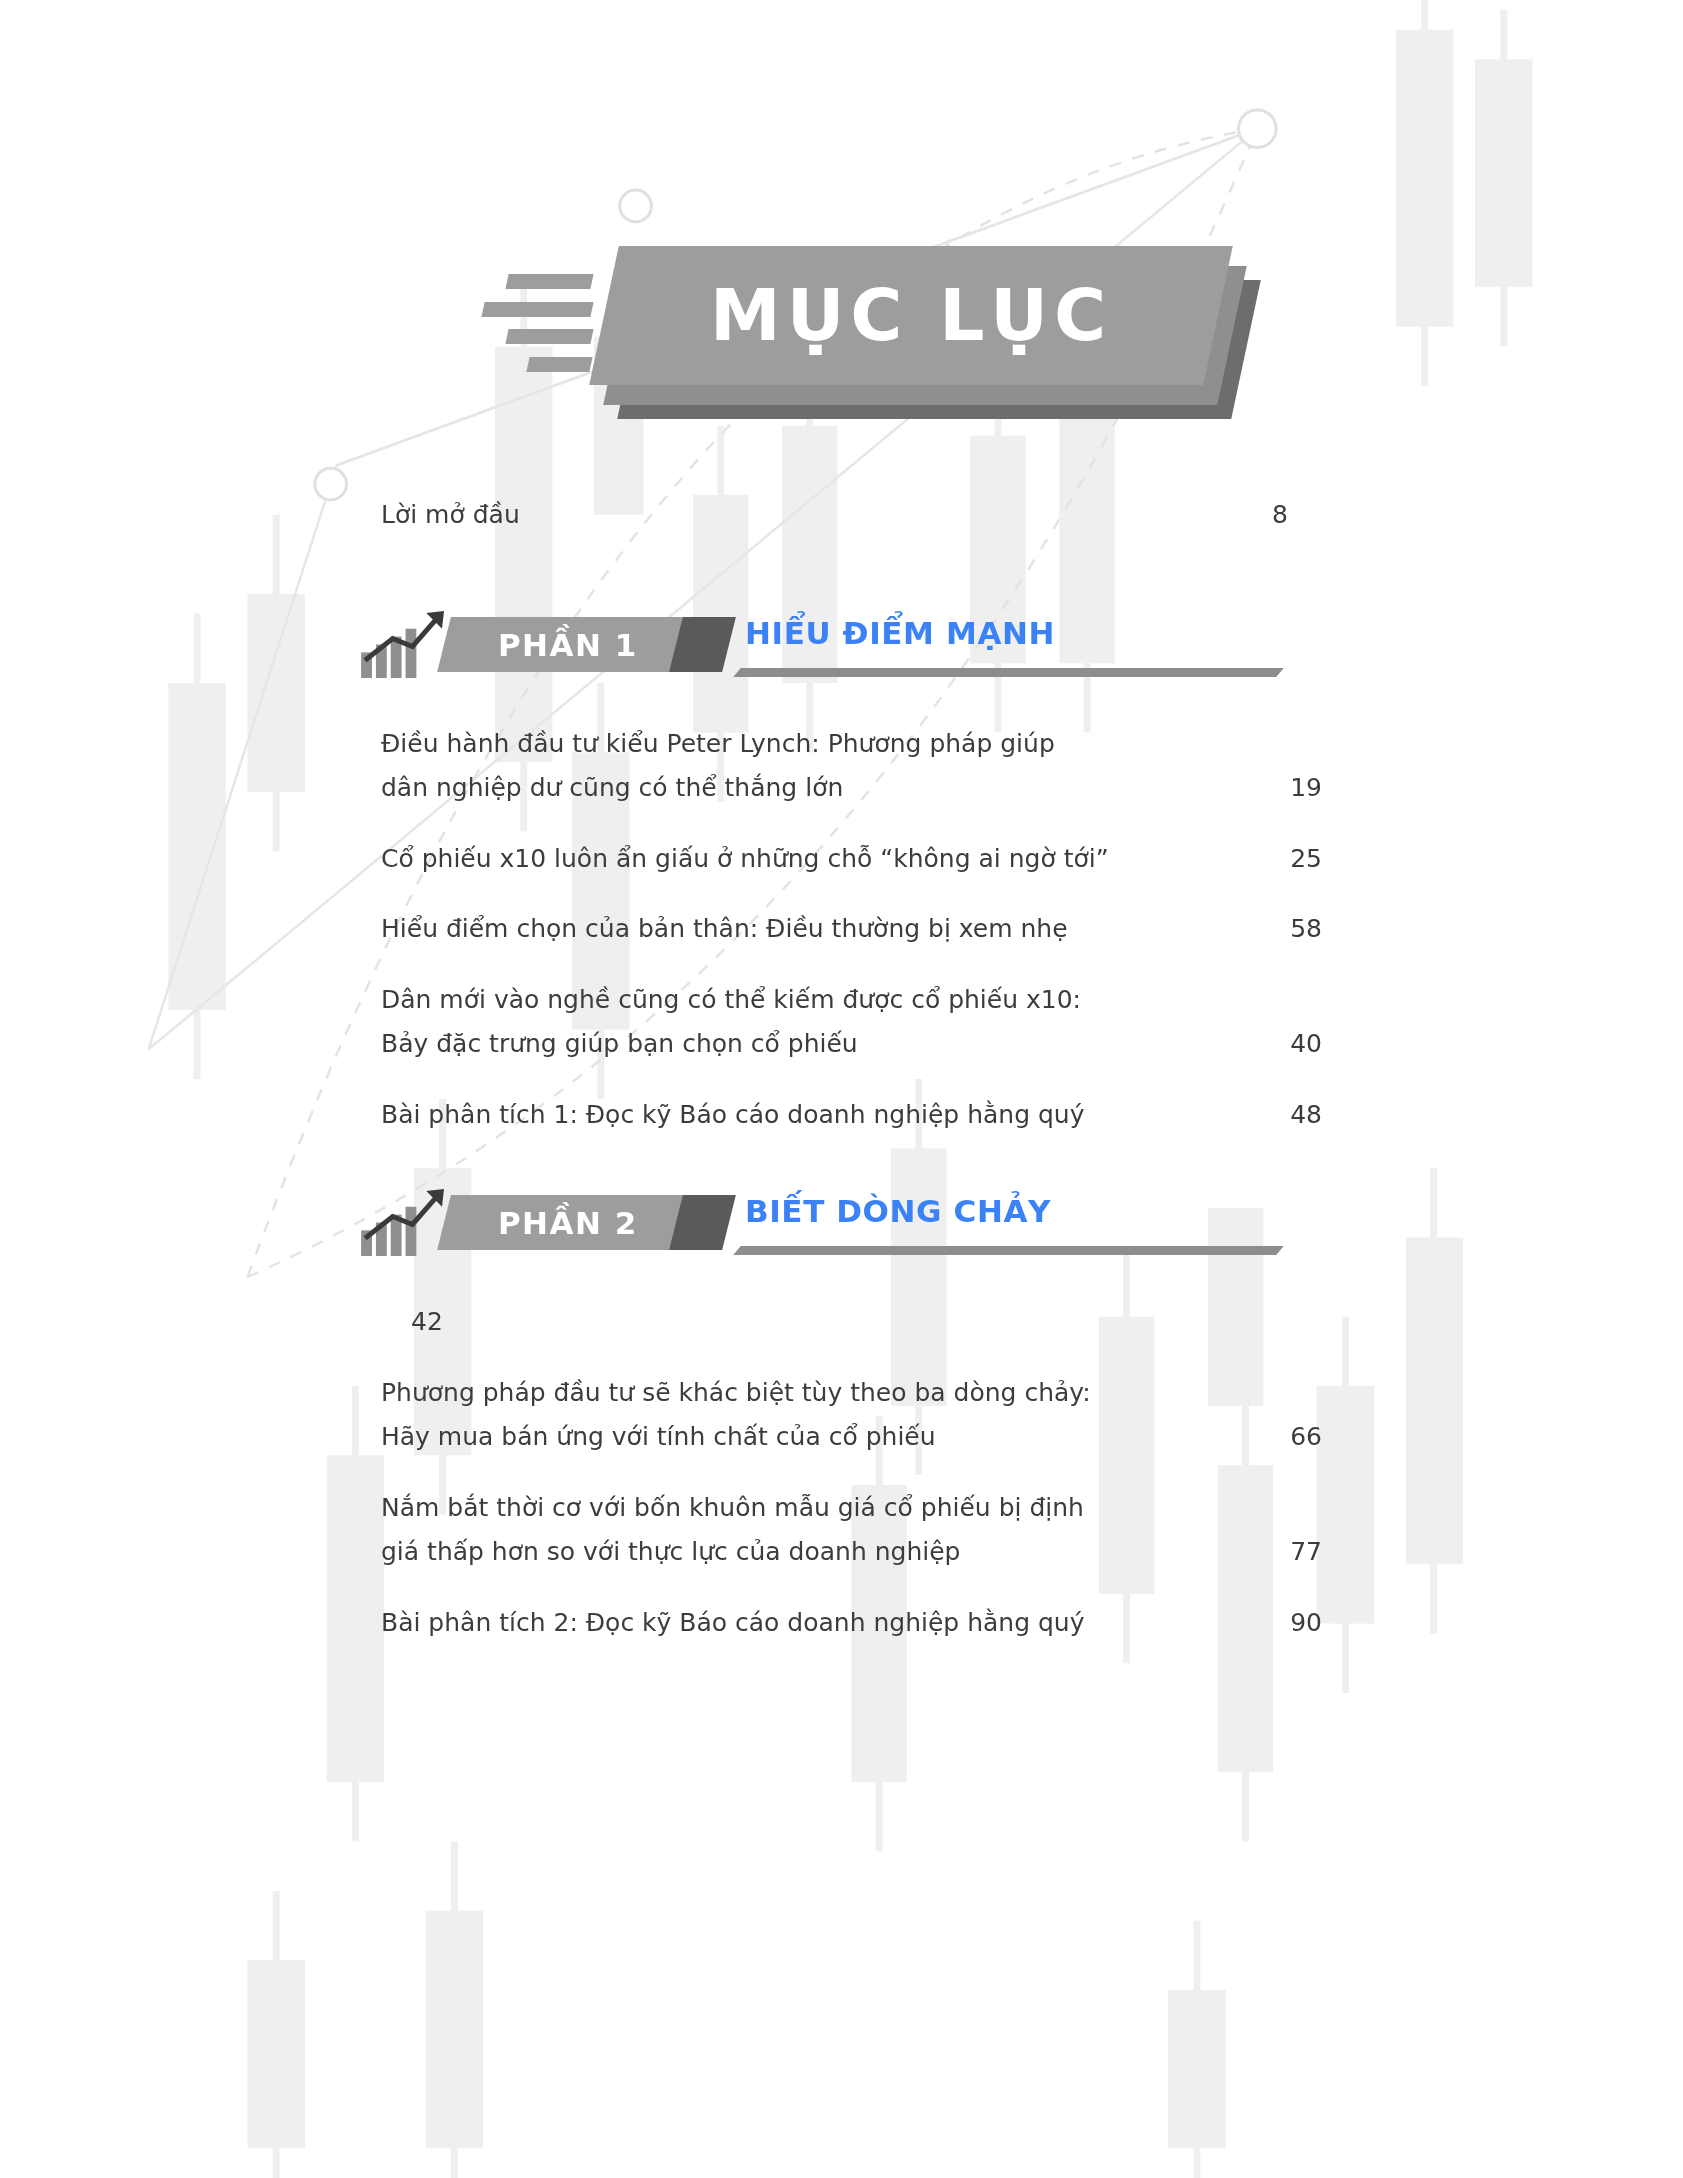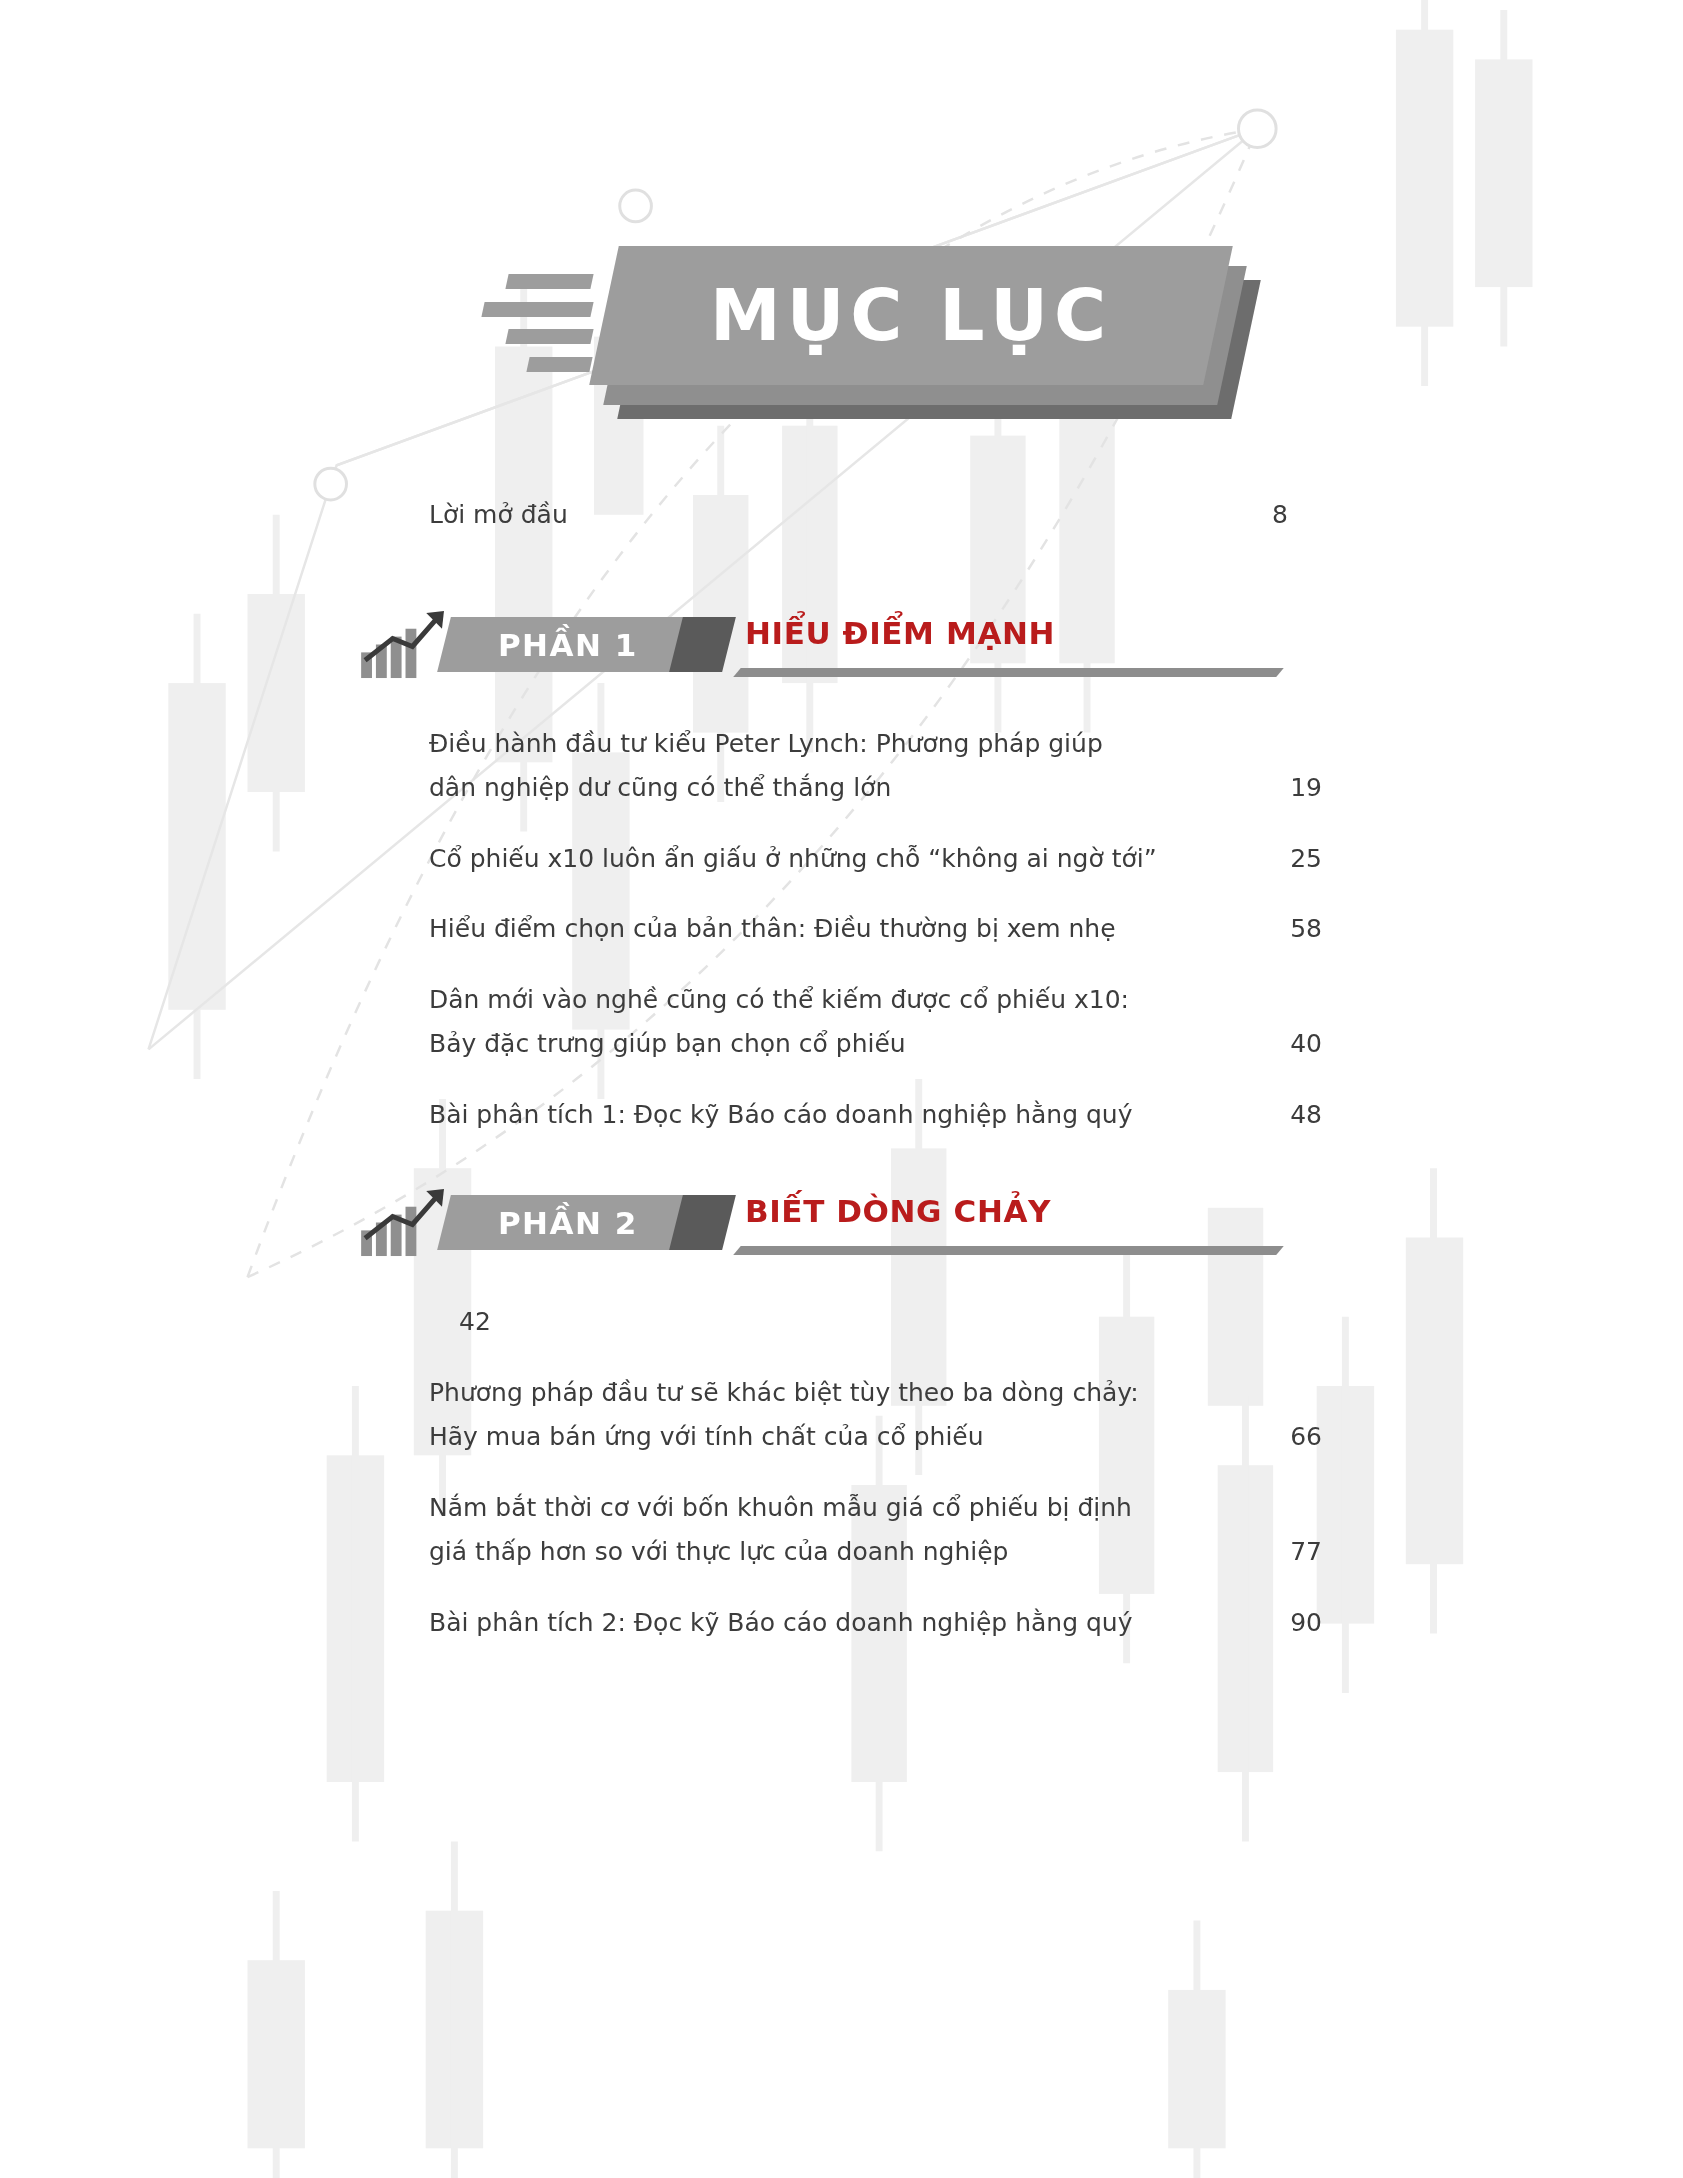--- a/index.html
+++ b/index.html
@@ -107,21 +107,20 @@
     width: 941px;
   }
   .row {
     display: flex;
     align-items: center;
     justify-content: space-between;
     font-size: 25px;
     line-height: 1.78;
     color: #3c3c3c;
     margin-bottom: 26px;
-    margin-left: 48px;
   }
   .row .label {
     max-width: 792px;
   }
   .row .page-num {
     flex: 0 0 auto;
     padding-left: 30px;
     font-size: 25px;
     color: #3c3c3c;
     white-space: nowrap;
@@ -175,21 +174,21 @@
     height: 55px;
     background: #5a5a5a;
     transform: skewX(-14deg);
   }
   .part-title {
     position: absolute;
     left: 386px;
     top: 12px;
     font-size: 31px;
     font-weight: bold;
-    color: #b91c1c;
+    color: #3b82f6;
     letter-spacing: 0.6px;
     white-space: nowrap;
   }
   .part-underline {
     position: absolute;
     left: 378px;
     top: 65px;
     width: 543px;
     height: 9px;
     background: #8d8d8d;

